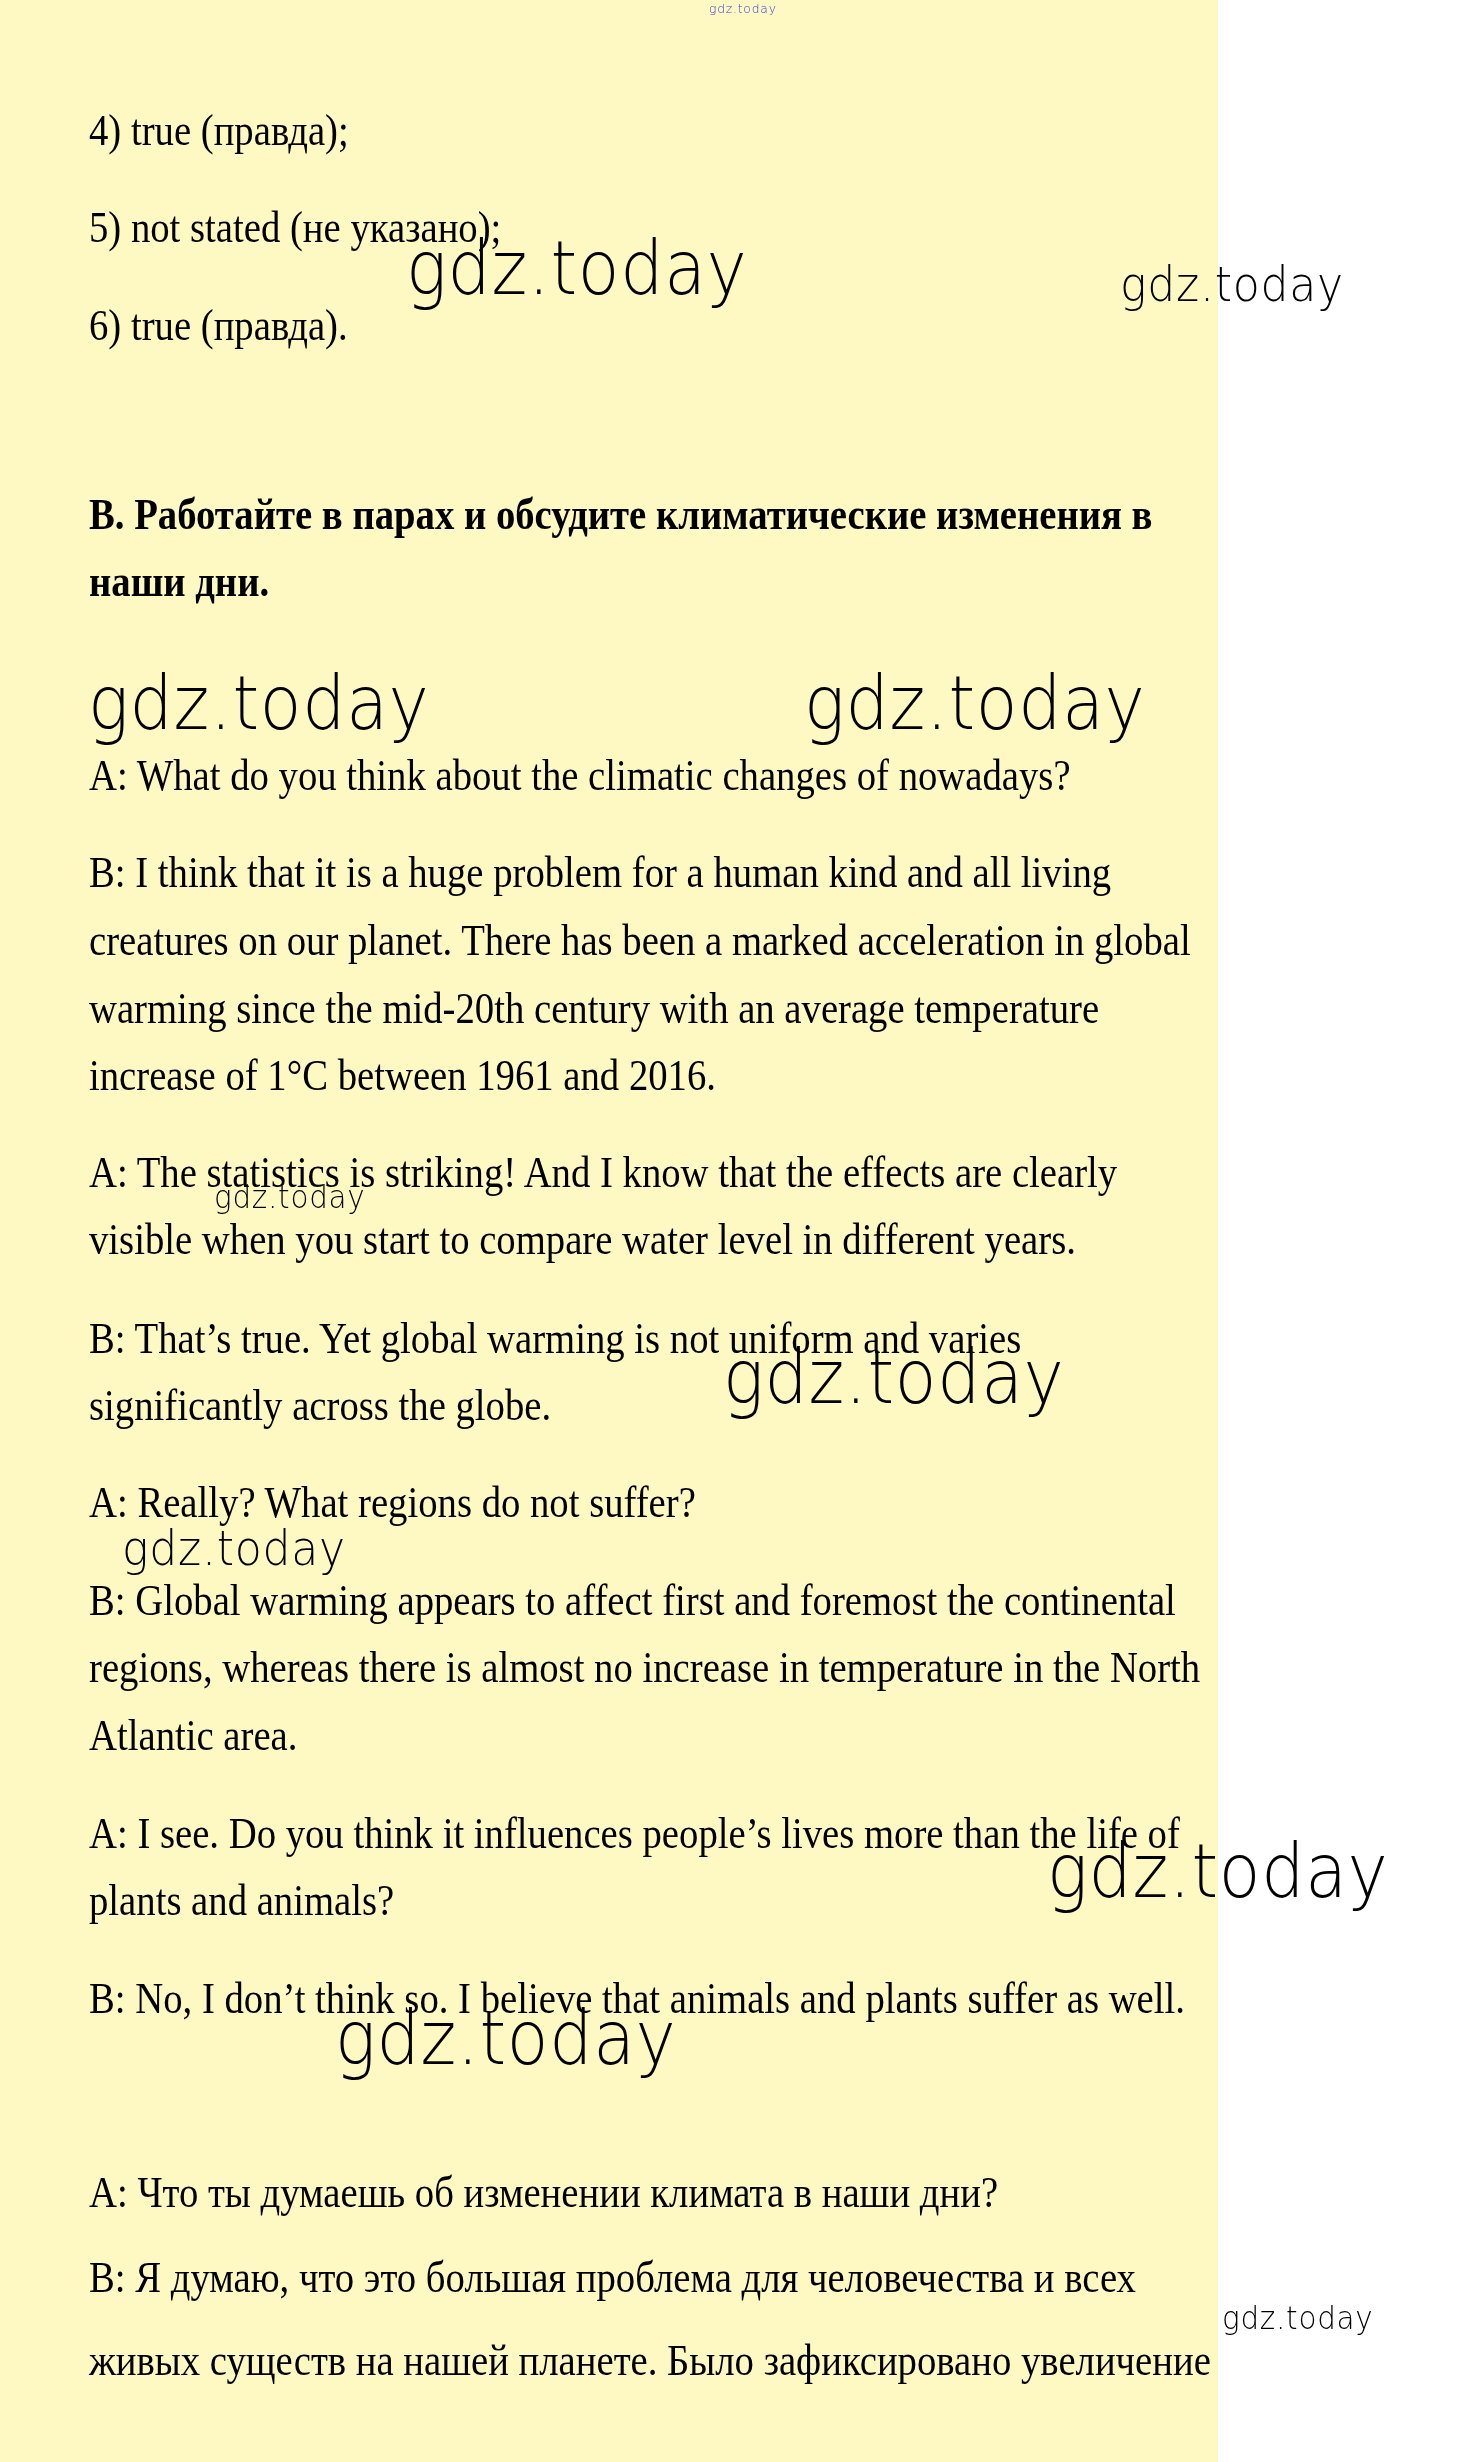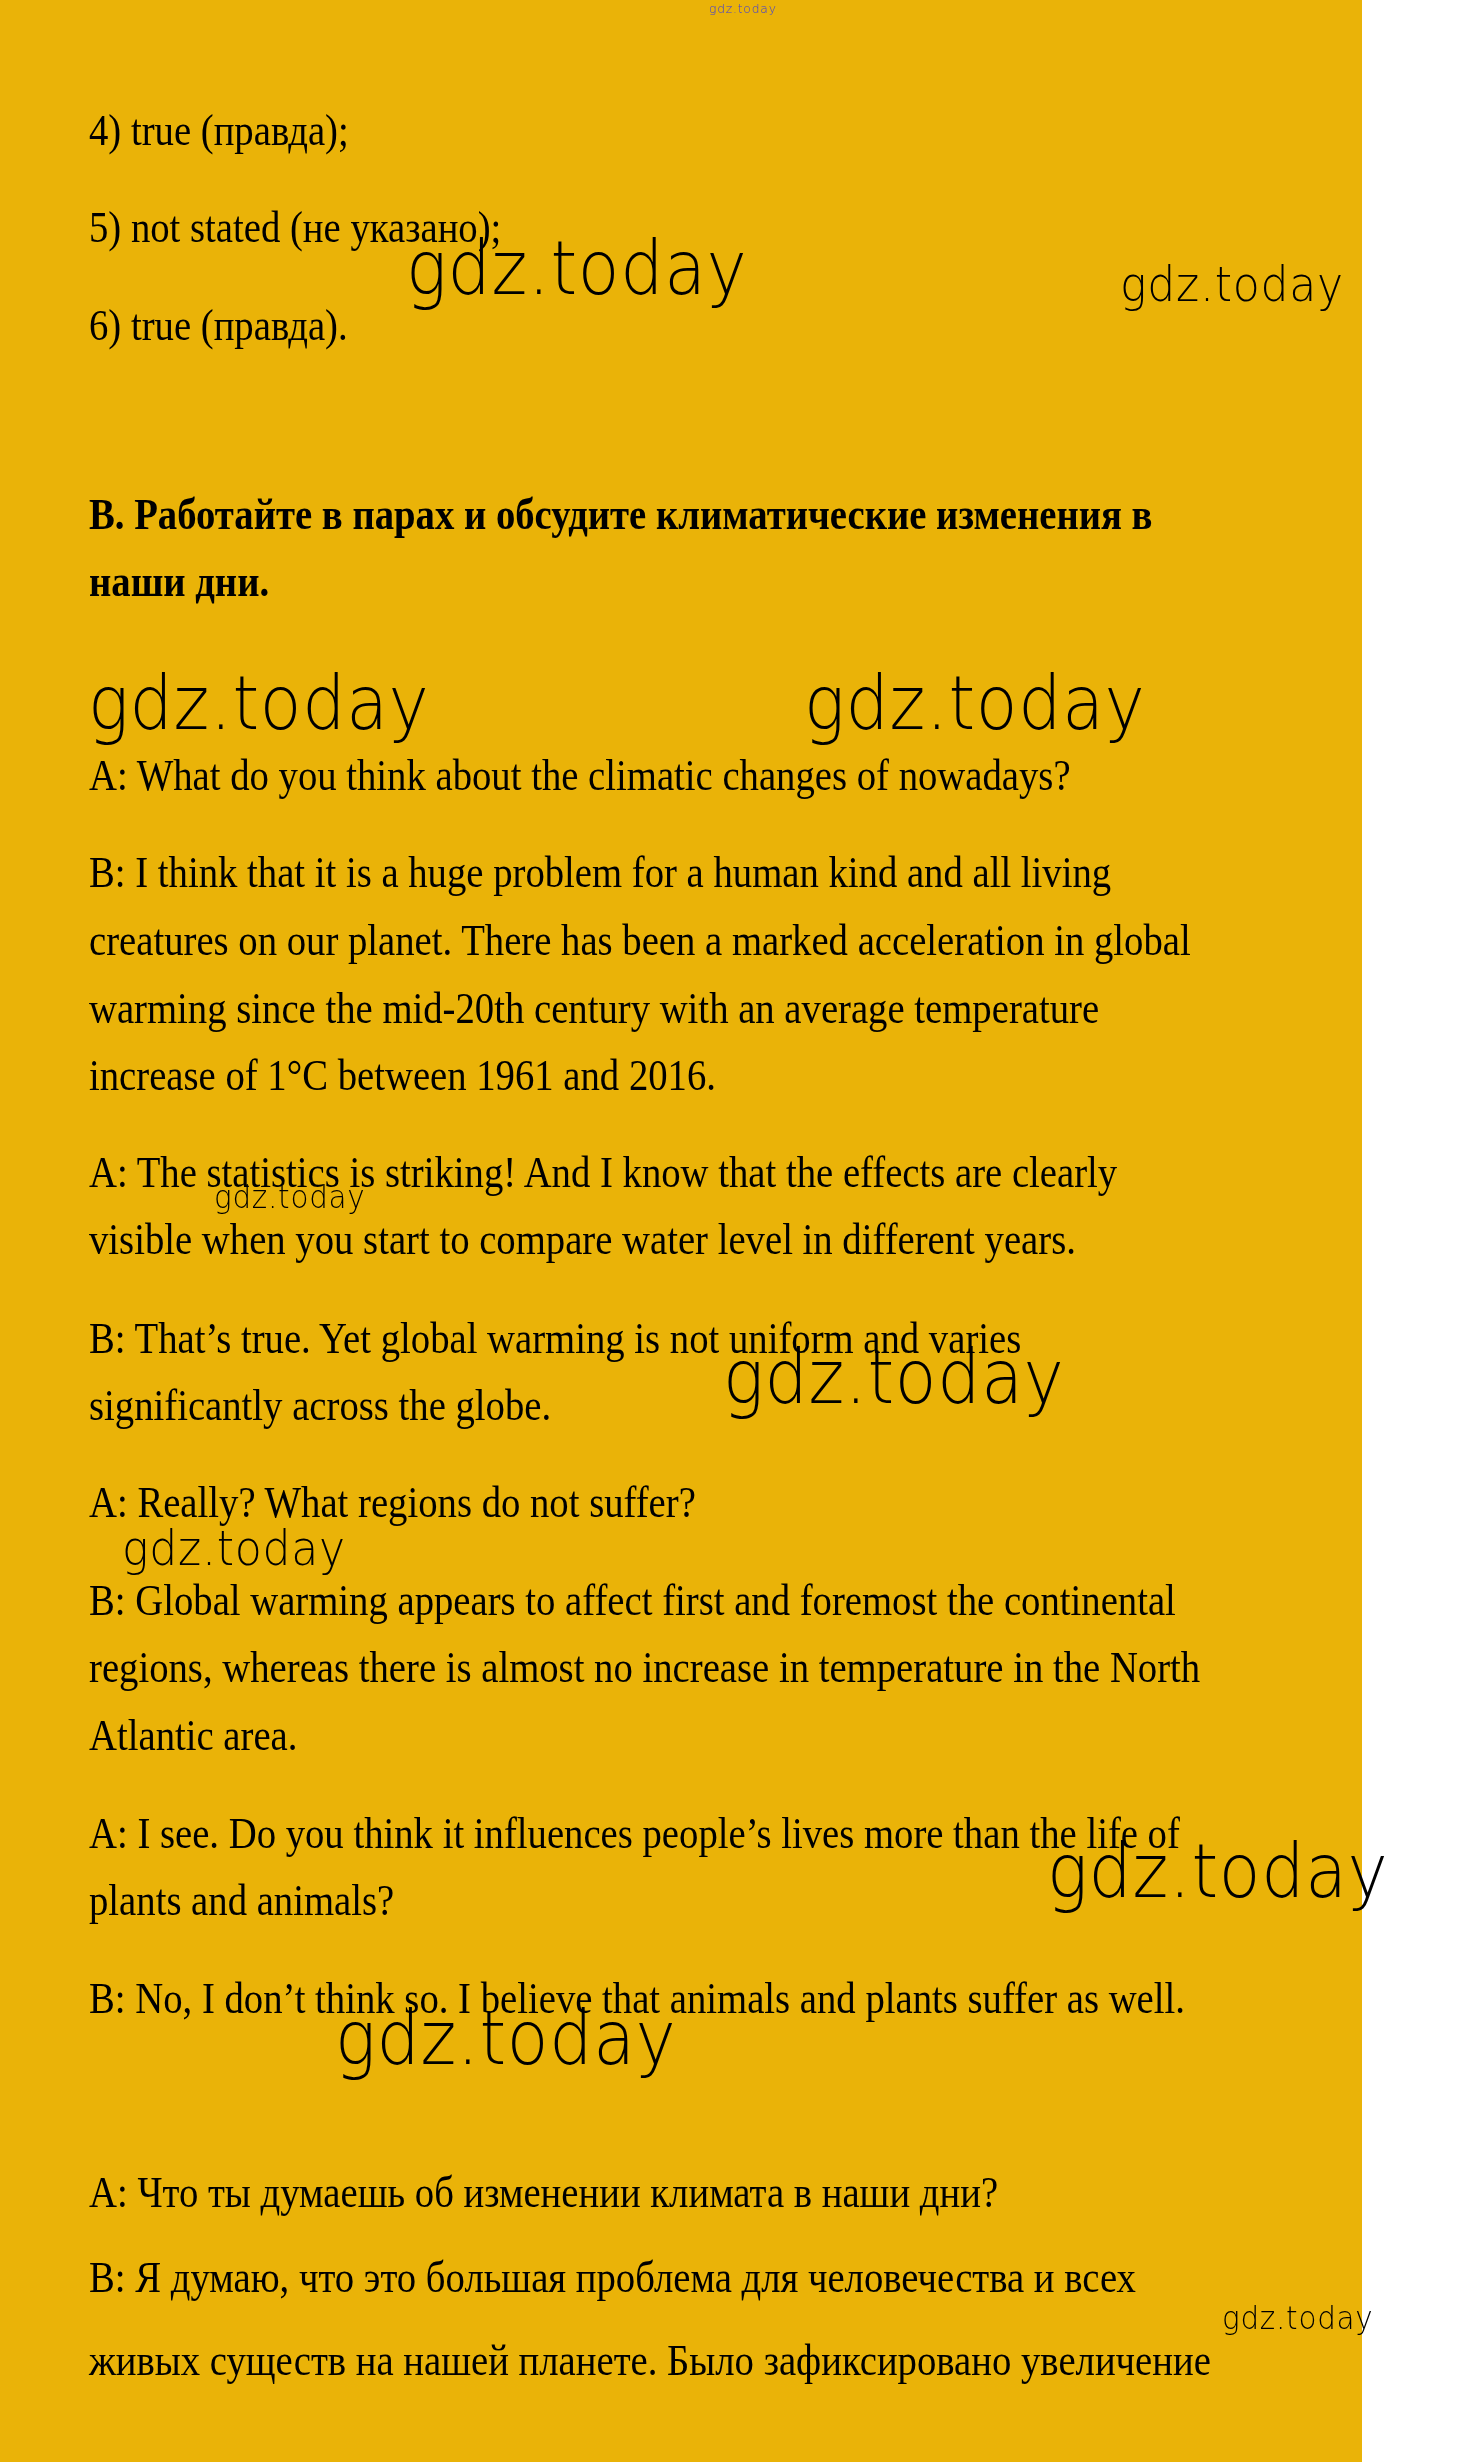--- a/index.html
+++ b/index.html
@@ -1,17 +1,17 @@
 <!DOCTYPE html>
 <html style="font-size:12.3px"><head>
 <meta charset="utf-8">
 <style>
   html, body { margin: 0; padding: 0; background: #ffffff; }
   body { width: 1479px; height: 2462px; position: relative; overflow: hidden; }
-  .page { position: absolute; left: 0; top: 0; width: 1362px; height: 2462px; background: #eab308; }
+  .page { position: absolute; left: 0; top: 0; width: 1218px; height: 2462px; background: #fef9c3; }
   .line {
     position: absolute;
     left: 89px;
     font-family: "Liberation Serif", serif;
     font-size: 45px;
     line-height: 1;
     color: #000;
     white-space: nowrap;
     transform-origin: 0 0;
     transform: scaleX(0.86);

